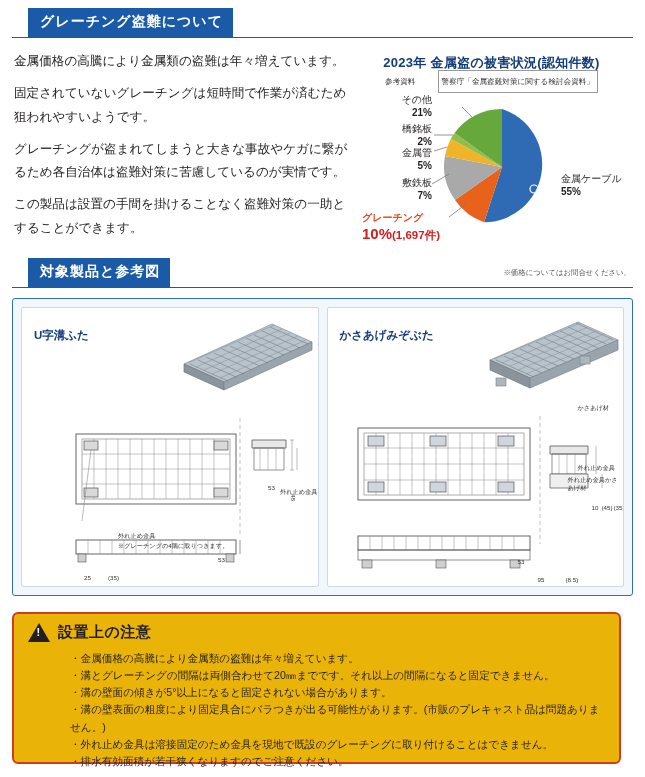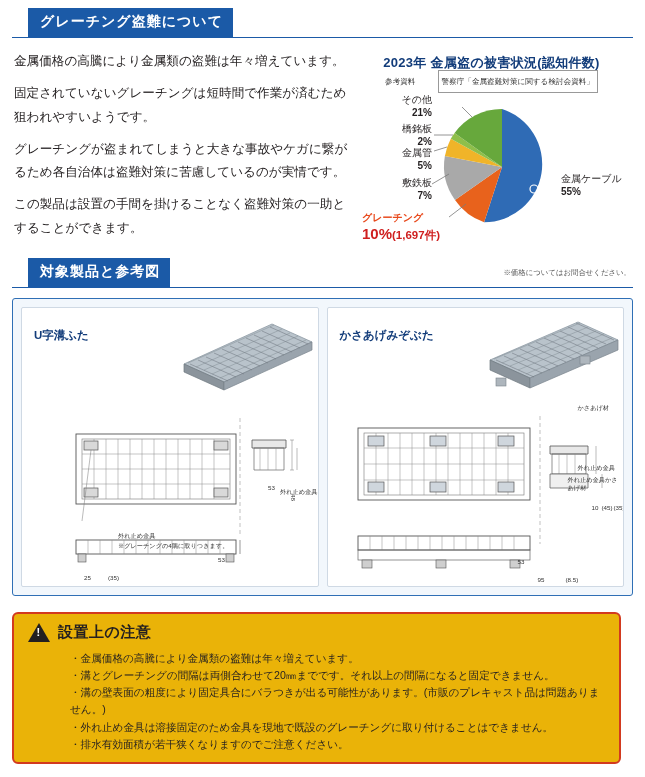--- a/index.html
+++ b/index.html
@@ -417,19 +417,20 @@
   </div>
 
   <div id="sec-caution">
     <div class="caution-head">
       <div class="tri"></div>
       <div class="caution-title">設置上の注意</div>
     </div>
     <ul class="caution-list">
       <li>金属価格の高騰により金属類の盗難は年々増えています。</li>
       <li>溝とグレーチングの間隔は両側合わせて20㎜までです。それ以上の間隔になると固定できません。</li>
+      <li>溝の壁面の傾きが5°以上になると固定されない場合があります。</li>
       <li>溝の壁表面の粗度により固定具合にバラつきが出る可能性があります。(市販のプレキャスト品は問題ありません。)</li>
       <li>外れ止め金具は溶接固定のため金具を現地で既設のグレーチングに取り付けることはできません。</li>
       <li>排水有効面積が若干狭くなりますのでご注意ください。</li>
     </ul>
   </div>
 
 </div>
 
 </body></html>

